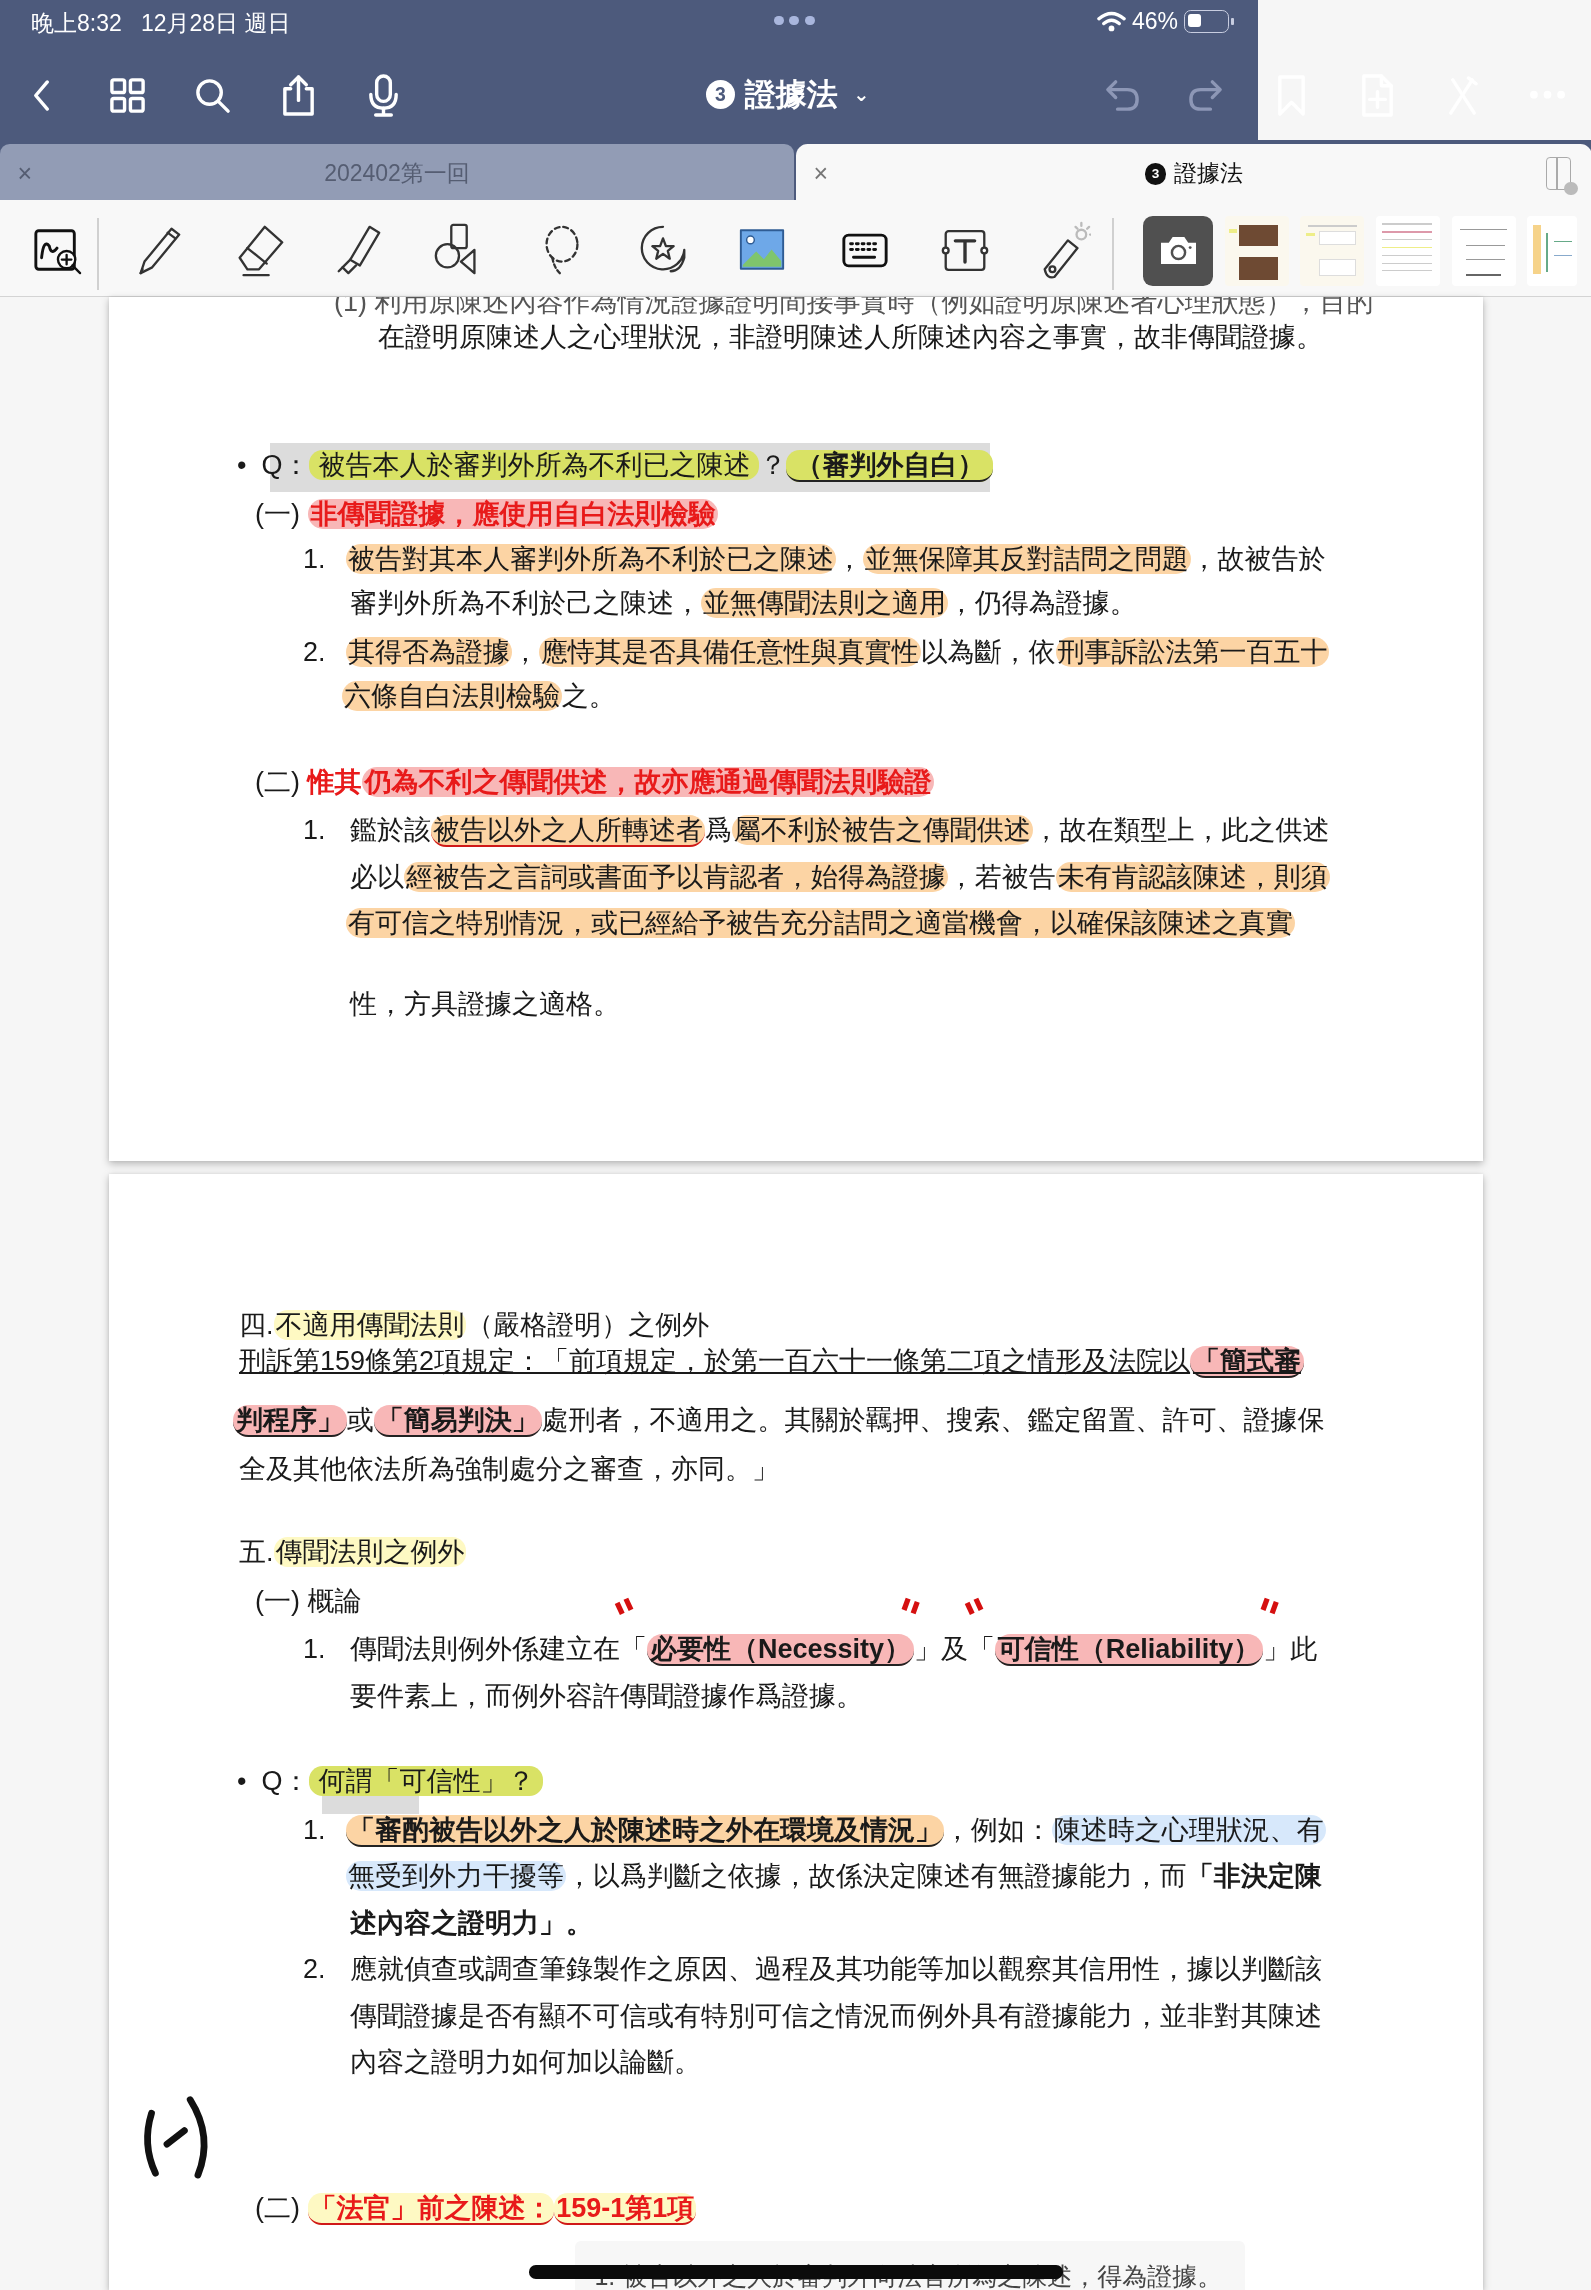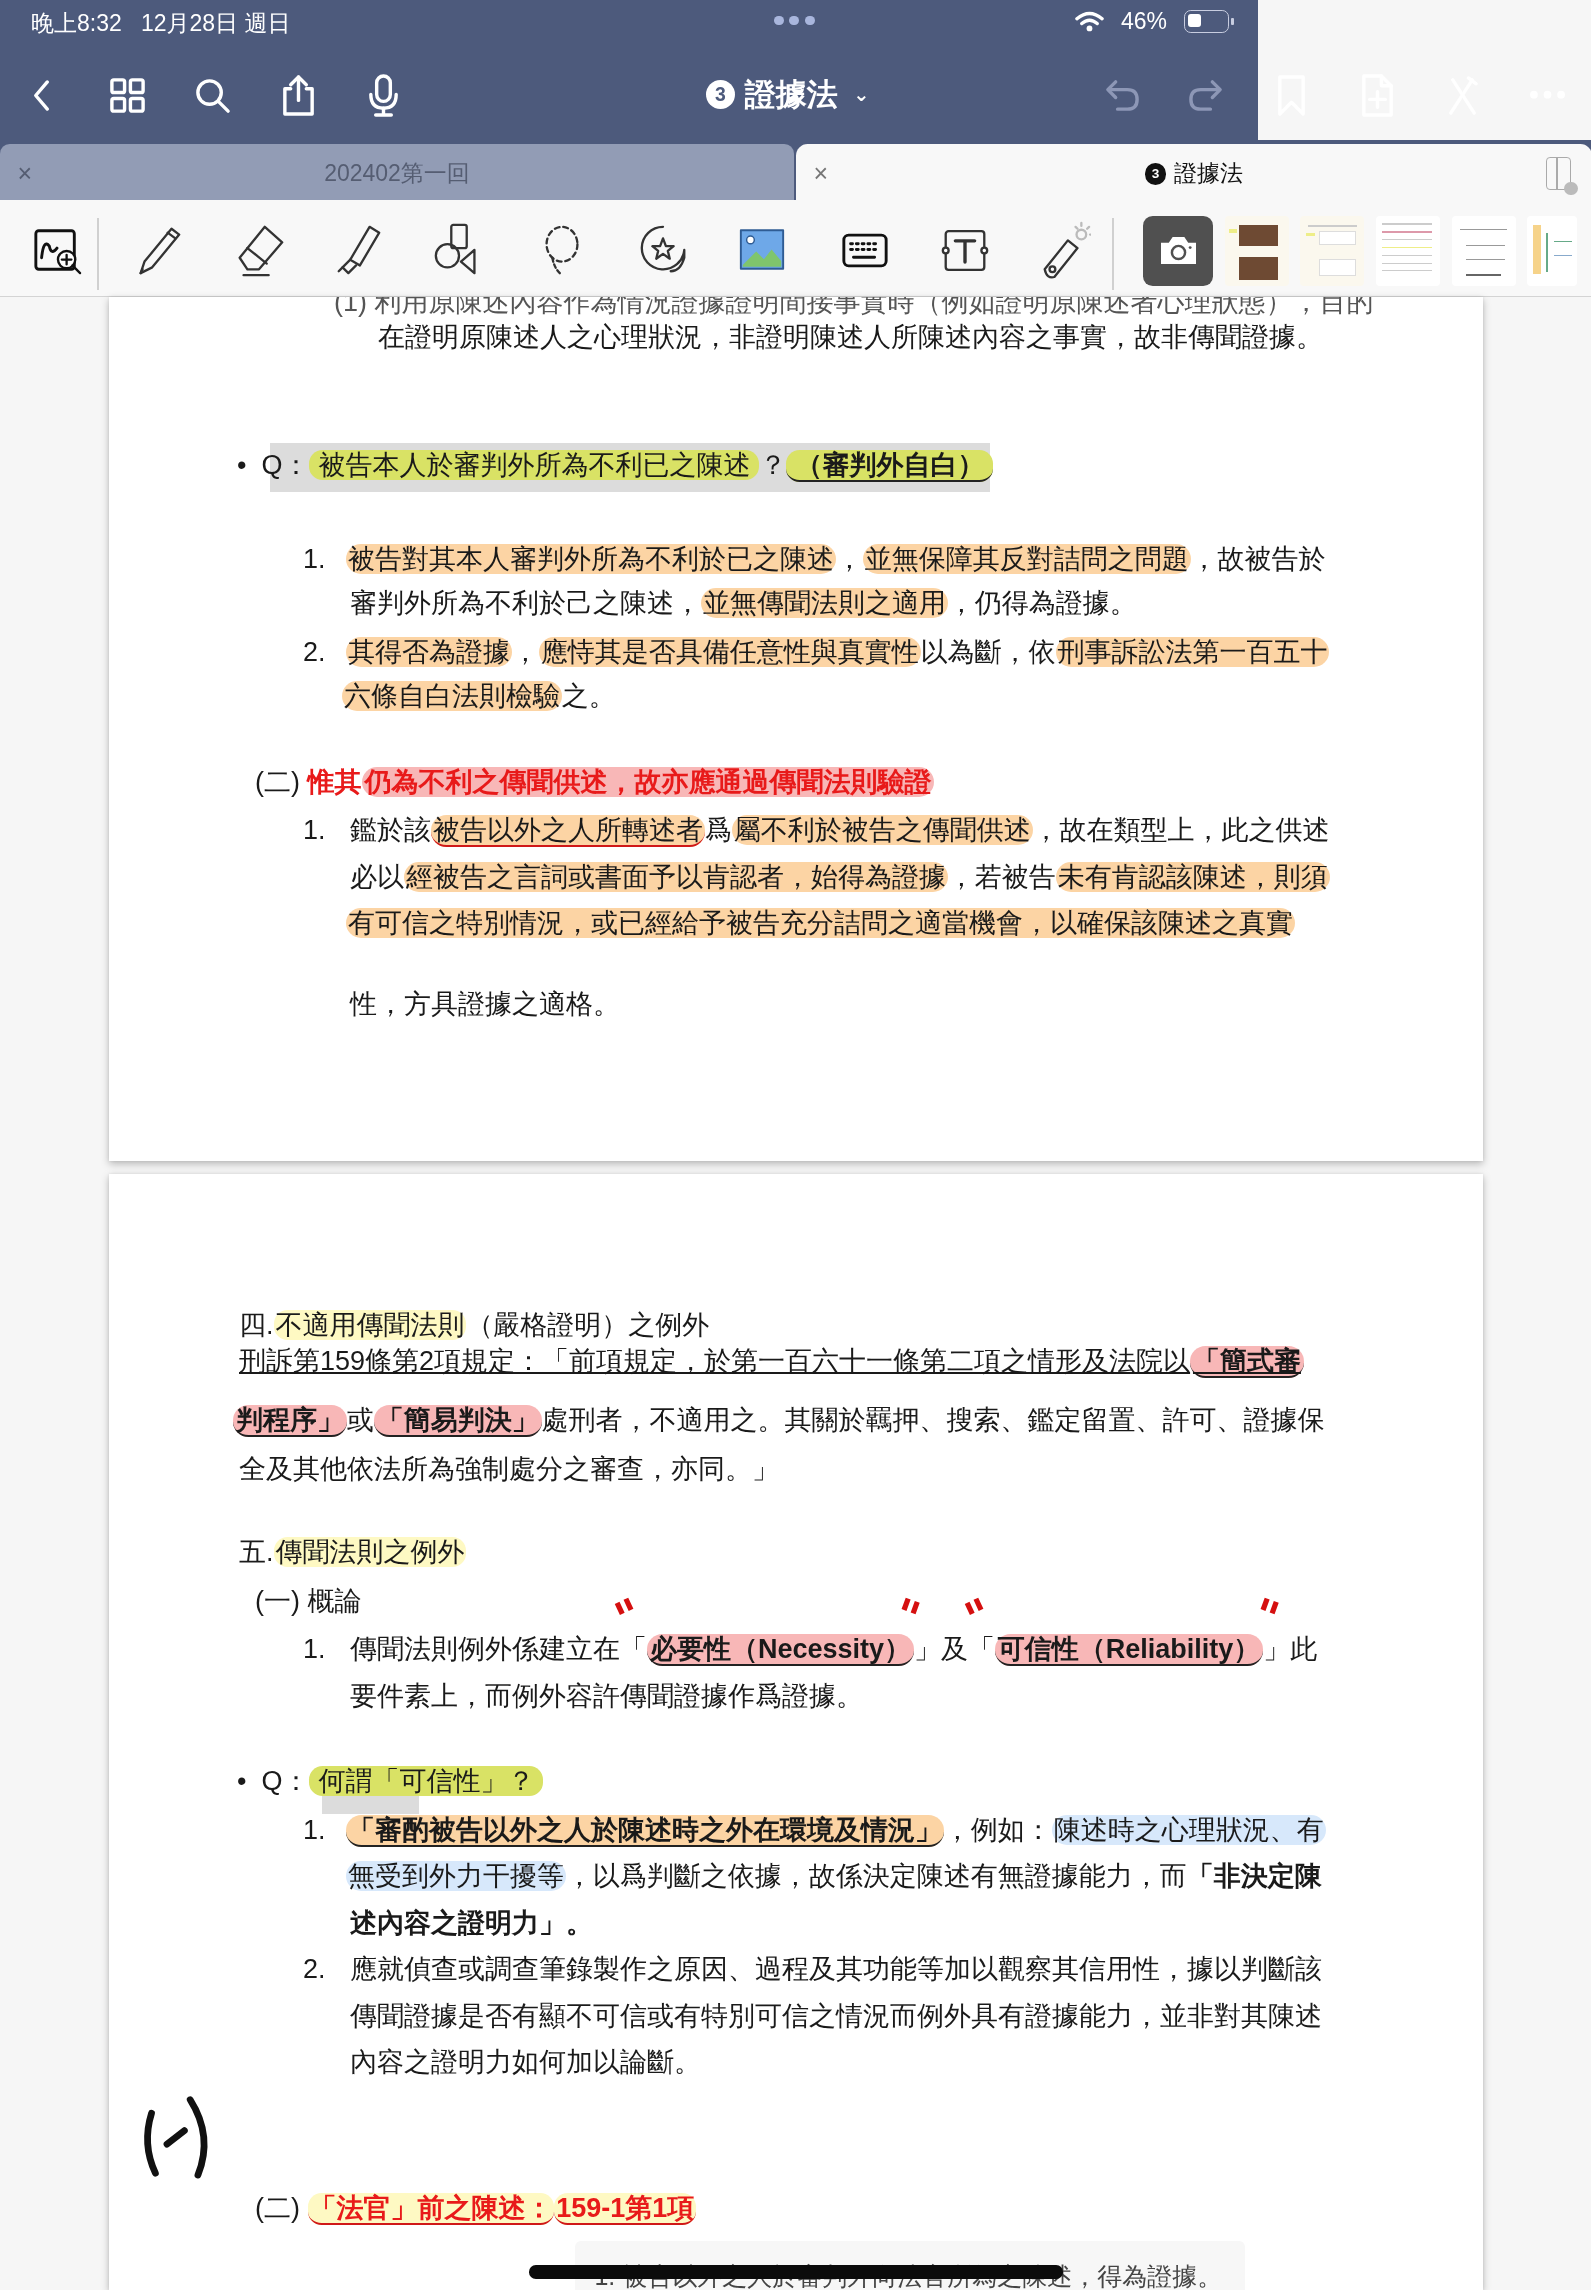--- a/index.html
+++ b/index.html
@@ -1,19 +1,19 @@
 <!DOCTYPE html>
 <html><head>
 <meta charset="utf-8">
 <style>
   * { box-sizing: border-box; margin: 0; padding: 0; }
   html, body { width: 1591px; height: 2290px; overflow: hidden; background: #f6f6f6; font-family: "Liberation Sans", "DejaVu Sans", sans-serif; }
   .topbar { position: absolute; left: 0; top: 0; width: 1258px; height: 146px; background: #4d5a7c; color: #fff; }
   .status { position: absolute; top: 7.8px; left: 31px; font-size: 23px; color: #fff; }
-  .status-right { position: absolute; top: 7.8px; right: 29px; font-size: 23px; color: #fff; display: flex; align-items: center; gap: 17px; }
+  .status-right { position: absolute; top: 7.8px; right: 29px; font-size: 23px; color: #fff; display: flex; align-items: center; gap: 6px; }
   .battery { width: 45px; height: 23px; border: 1.9px solid #c8cde0; border-radius: 6.8px; position: relative; }
   .battery::before { content: ""; position: absolute; left: 2.9px; top: 2.9px; width: 13.6px; height: 13.6px; background: #fff; border-radius: 2.9px; }
   .battery::after { content: ""; position: absolute; right: -5.8px; top: 6.8px; width: 2.9px; height: 7.8px; background: #c8cde0; border-radius: 1px; }
   .dots3 { position: absolute; top: 15.5px; left: 774px; display: flex; gap: 5.8px; }
   .dots3 span { width: 9.7px; height: 9.7px; border-radius: 50%; background: #a9b6dd; display: block; }
   .navrow { position: absolute; top: 68px; left: 0; width: 1591px; height: 58px; }
   .nav-icon { position: absolute; top: 0; width: 49px; height: 54px; display: flex; align-items: center; justify-content: center; cursor: pointer; }
   .nav-icon svg { stroke: #fff; fill: none; stroke-width: 3.5; stroke-linecap: round; stroke-linejoin: round; }
   .nav-icon.dim svg { stroke: #8d97b6; }
   .doc-title { position: absolute; left: 706px; top: 5.8px; display: flex; align-items: center; gap: 9.7px; font-size: 31px; font-weight: bold; color: #fff; cursor: pointer; }
@@ -306,20 +306,23 @@
 <div class="page page1">
   <div class="txt" style="left:225px;top:-13.6px;color:#555;clip-path:inset(13.6px 0 0 0);">(1) 利用原陳述內容作為情況證據證明間接事實時（例如證明原陳述者心理狀態），目的</div>
   <div class="txt" style="left:269px;top:21.3px;">在證明原陳述人之心理狀況，非證明陳述人所陳述內容之事實，故非傳聞證據。</div>
 
   <div class="grey-box" style="left:161px;top:146px;width:720px;height:49px;"></div>
   <div class="txt" style="left:128px;top:149px;">
     <span>•</span>&nbsp;
     <span>Q：</span><span class="hl-yg">被告本人於審判外所為不利已之陳述</span><span>？</span><span class="hl-yg b ul">（審判外自白）</span>
   </div>
 
+  <div class="txt" style="left:146px;top:198px;">
+    <span>(一)</span>&nbsp;<span class="hl-p red">非傳聞證據，應使用自白法則檢驗</span>
+  </div>
 
   <div class="txt" style="left:194px;top:243px;"><span>1.</span></div>
   <div class="txt" style="left:237px;top:243px;"><span class="hl-o">被告對其本人審判外所為不利於已之陳述</span><span>，</span><span class="hl-o">並無保障其反對詰問之問題</span><span>，故被告於</span></div>
   <div class="txt" style="left:241px;top:287px;"><span>審判外所為不利於己之陳述，</span><span class="hl-o">並無傳聞法則之適用</span><span>，仍得為證據。</span></div>
 
   <div class="txt" style="left:194px;top:336px;"><span>2.</span></div>
   <div class="txt" style="left:237px;top:336px;"><span class="hl-o">其得否為證據</span><span>，</span><span class="hl-o">應恃其是否具備任意性與真實性</span><span>以為斷，依</span><span class="hl-o">刑事訴訟法第一百五十</span></div>
   <div class="txt" style="left:233px;top:380px;"><span class="hl-o">六條自白法則檢驗</span><span>之。</span></div>
 
   <div class="txt" style="left:146px;top:466px;">

